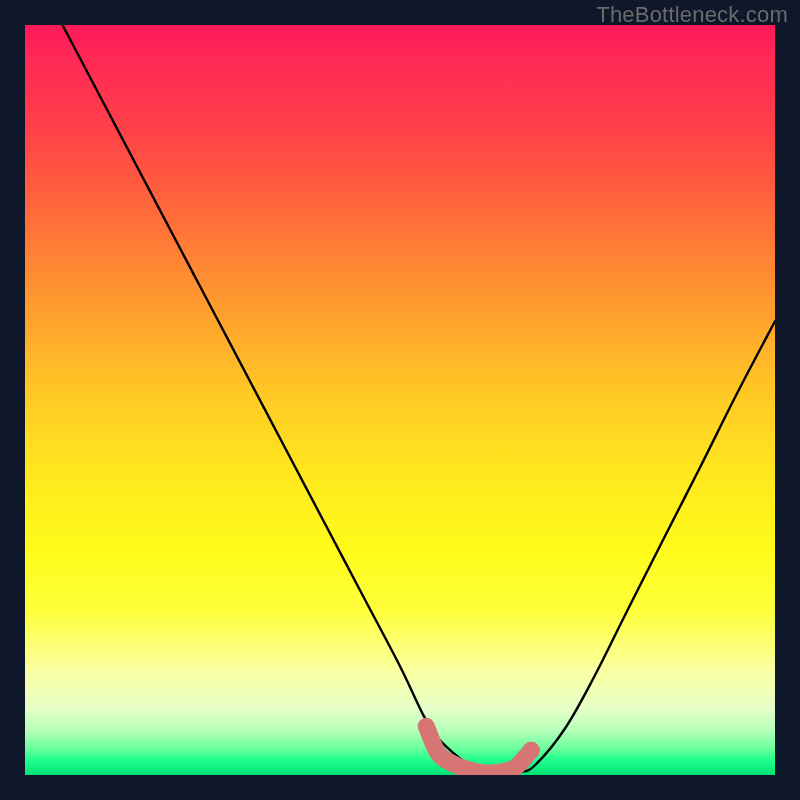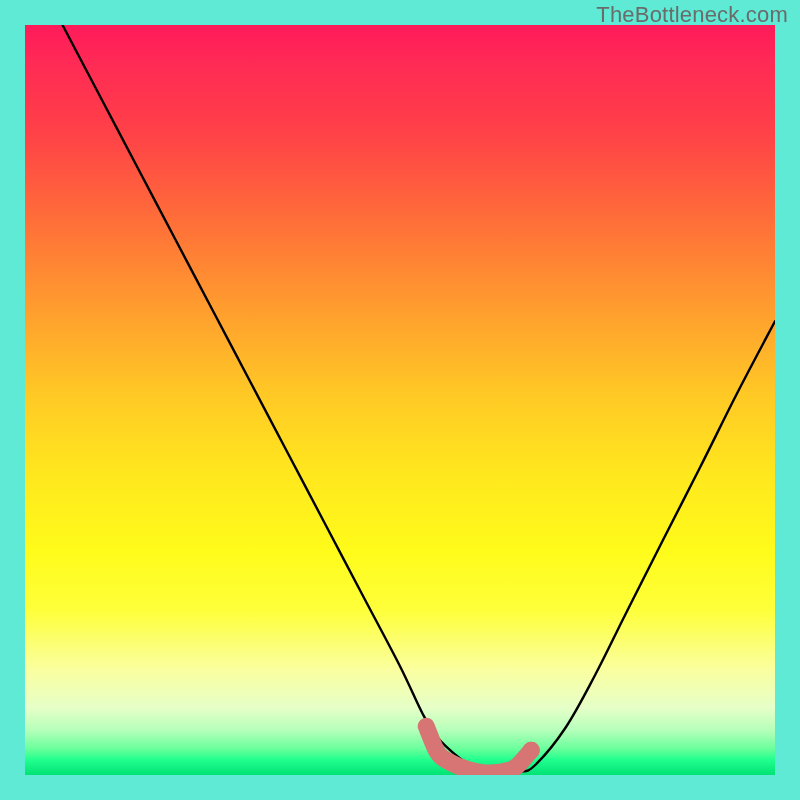--- a/index.html
+++ b/index.html
@@ -8,21 +8,21 @@
     width: 800px;
     height: 800px;
     overflow: hidden;
     background: #000;
     font-family: Arial, Helvetica, sans-serif;
   }
   .frame {
     position: relative;
     width: 800px;
     height: 800px;
-    background: #5eead4;
+    background: #0f172a;
   }
   .plot-area {
     position: absolute;
     left: 25px;
     top: 25px;
     width: 750px;
     height: 750px;
     overflow: hidden;
   }
   .gradient {

